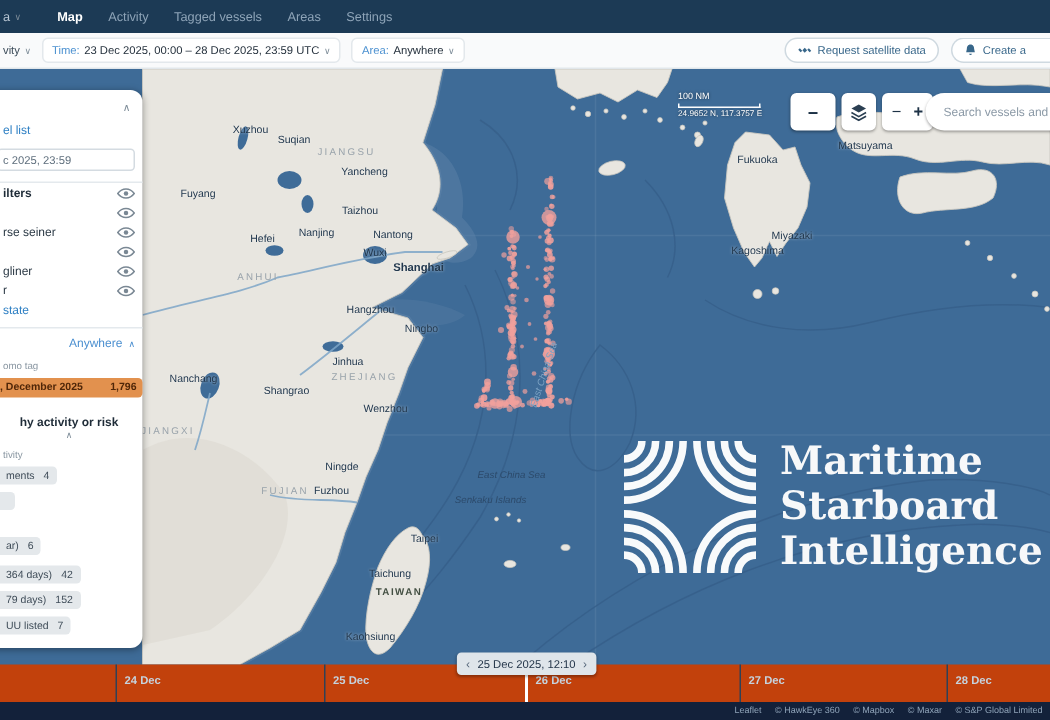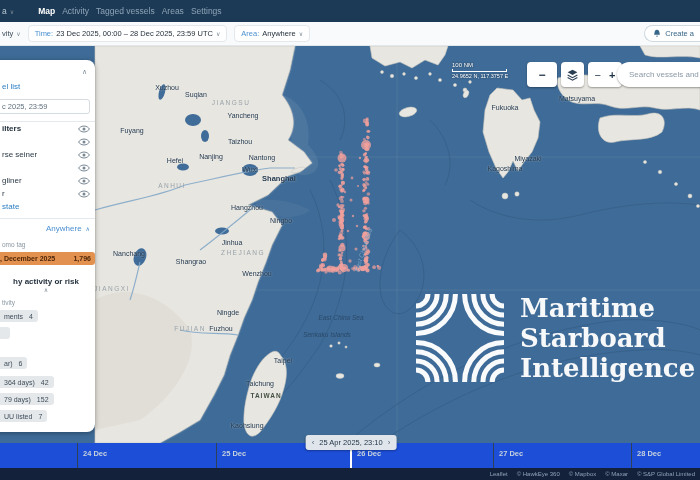--- a/index.html
+++ b/index.html
@@ -4,21 +4,21 @@
 <style>
   * { box-sizing: border-box; margin: 0; padding: 0; }
   html,body { width:700px; height:480px; }
   body { font-family:"Liberation Sans", sans-serif; background:#3e6b97; overflow:hidden; }
   #app { position:relative; width:700px; height:480px; overflow:hidden; background:#3e6b97; }
 
   
   #topnav { position:absolute; left:0; top:0; width:700px; height:22px; background:#1c3a55;
             display:flex; align-items:center; z-index:40; }
   #brand-trunc { color:#b9c7d4; font-size:8.5px; margin-left:2px; display:flex; gap:3px; align-items:center; }
-  #nav-items { display:flex; gap:7px; margin-left:24px; }
+  #nav-items { display:flex; gap:17px; margin-left:24px; }
   .nav-item { font-size:8.5px; color:#8ea4b8; cursor:pointer; }
   .nav-item.active { color:#ffffff; font-weight:bold; }
 
   
   #filterbar { position:absolute; left:0; top:22px; width:700px; height:24px; background:#f9fafb;
                border-bottom:1px solid #e2e7eb; display:flex; align-items:center; z-index:40; font-size:7.5px; }
   .chev { font-size:6px; color:#7d8c98; }
   #preset-trunc { color:#3c4c5a; margin-left:2px; display:flex; gap:3px; align-items:center; }
   .fpill { display:flex; align-items:center; gap:3px; background:#fff; border:1px solid #e3e8ec;
            border-radius:4px; height:17px; padding:0 6px; margin-left:7px; }
@@ -83,21 +83,21 @@
   #sb-orange-chip { margin-top:4px; margin-left:-6px; width:99px; height:13px; background:#e2914e; border-radius:3px;
                     display:flex; align-items:center; justify-content:space-between; padding:0 4px;
                     color:#4f2608; font-size:7px; font-weight:bold; }
   #sb-activity-hdr { display:flex; align-items:center; justify-content:space-between; margin-top:12px;flex-direction:column; }
   #sb-activity-hdr .t { font-weight:bold; color:#1f2c38; font-size:8px; }
   .gchip { margin-left:-6px; height:12px; background:#e4e8eb; border-radius:3px; display:inline-flex;
            align-items:center; gap:6px; padding:0 5px 0 8px; color:#3f4c58; font-size:7px; }
   #chipstack { display:flex; flex-direction:column; align-items:flex-start; }
 
   
-  #timeline { position:absolute; left:0; top:443px; width:700px; height:25px; background:#1d4ed8; z-index:40; }
+  #timeline { position:absolute; left:0; top:443px; width:700px; height:25px; background:#c2410c; z-index:40; }
   .tl-sep { position:absolute; top:0; width:1px; height:25px; background:#2e4156; }
   .tl-date { position:absolute; top:6px; font-size:7.5px; color:#c6d2dd; font-weight:bold; }
   #playhead { position:absolute; left:350px; top:436px; width:2px; height:32px; background:#fff; z-index:45; }
   #tl-tooltip { position:absolute; left:351px; top:435px; transform:translateX(-50%); height:15px;
                 background:#dfe5ea; border-radius:3px; display:flex; align-items:center; gap:5px;
                 padding:0 6px; font-size:7.5px; color:#24364a; z-index:46; box-shadow:0 1px 2px rgba(0,0,0,.3); white-space:nowrap; }
   #tl-tooltip .arr { color:#56677a; font-size:8px; }
   #attribution { position:absolute; left:0; top:468px; width:700px; height:12px; background:#13213a;
                  display:flex; align-items:center; justify-content:flex-end; gap:9px; padding-right:5px;
                  font-size:6px; color:#8fa3b8; z-index:40; }
@@ -684,21 +684,29 @@
       <span class="flabel">Time:</span>
       <span class="fvalue">23 Dec 2025, 00:00 – 28 Dec 2025, 23:59 UTC</span>
       <span class="chev">∨</span>
     </div>
     <div class="fpill">
       <span class="flabel">Area:</span>
       <span class="fvalue">Anywhere</span>
       <span class="chev">∨</span>
     </div>
     <div id="fb-right">
-      <span class="fb-btn" style="border-radius:9px 0 0 9px; border-right:none; padding-right:6px;">
+      <span class="fb-btn">
+        <svg width="9" height="9" viewBox="0 0 12 12">
+          <rect x="4.5" y="4.5" width="3" height="3" fill="#38678a" transform="rotate(45 6 6)"></rect>
+          <rect x="0.5" y="5" width="3" height="2" fill="#38678a" transform="rotate(45 2 6)"></rect>
+          <rect x="8.5" y="5" width="3" height="2" fill="#38678a" transform="rotate(45 10 6)"></rect>
+        </svg>
+        <span>Request satellite data</span>
+      </span>
+      <span class="fb-btn" style="border-radius:9px 0 0 9px; border-right:none; padding-right:16px;">
         <svg width="8" height="9" viewBox="0 0 12 14">
           <path d="M6 1 C3.2 1 2.2 3.4 2.2 5.6 L1.5 9 H10.5 L9.8 5.6 C9.8 3.4 8.8 1 6 1 Z" fill="#38678a"></path>
           <path d="M4.6 10.5 a1.4 1.4 0 0 0 2.8 0 Z" fill="#38678a"></path>
         </svg>
         <span>Create a</span>
       </span>
     </div>
   </div>
 
   <div id="timeline">
@@ -708,21 +716,21 @@
       <div class="tl-date" style="left: 222px;">25 Dec</div>
       <div class="tl-date" style="left: 357px;">26 Dec</div>
       <div class="tl-sep" style="left: 493px;"></div>
       <div class="tl-date" style="left: 499px;">27 Dec</div>
       <div class="tl-sep" style="left: 631px;"></div>
       <div class="tl-date" style="left: 637px;">28 Dec</div>
     </div>
   <div id="playhead" style="left: 350px;"></div>
   <div id="tl-tooltip" style="left: 351px;">
     <span class="arr">‹</span>
-    <span>25 Apr 2025, 23:10</span>
+    <span>25 Dec 2025, 12:10</span>
     <span class="arr">›</span>
   </div>
   <div id="attribution">
       <span>Leaflet</span>
       <span>© HawkEye 360</span>
       <span>© Mapbox</span>
       <span>© Maxar</span>
       <span>© S&amp;P Global Limited</span>
     </div>
 

